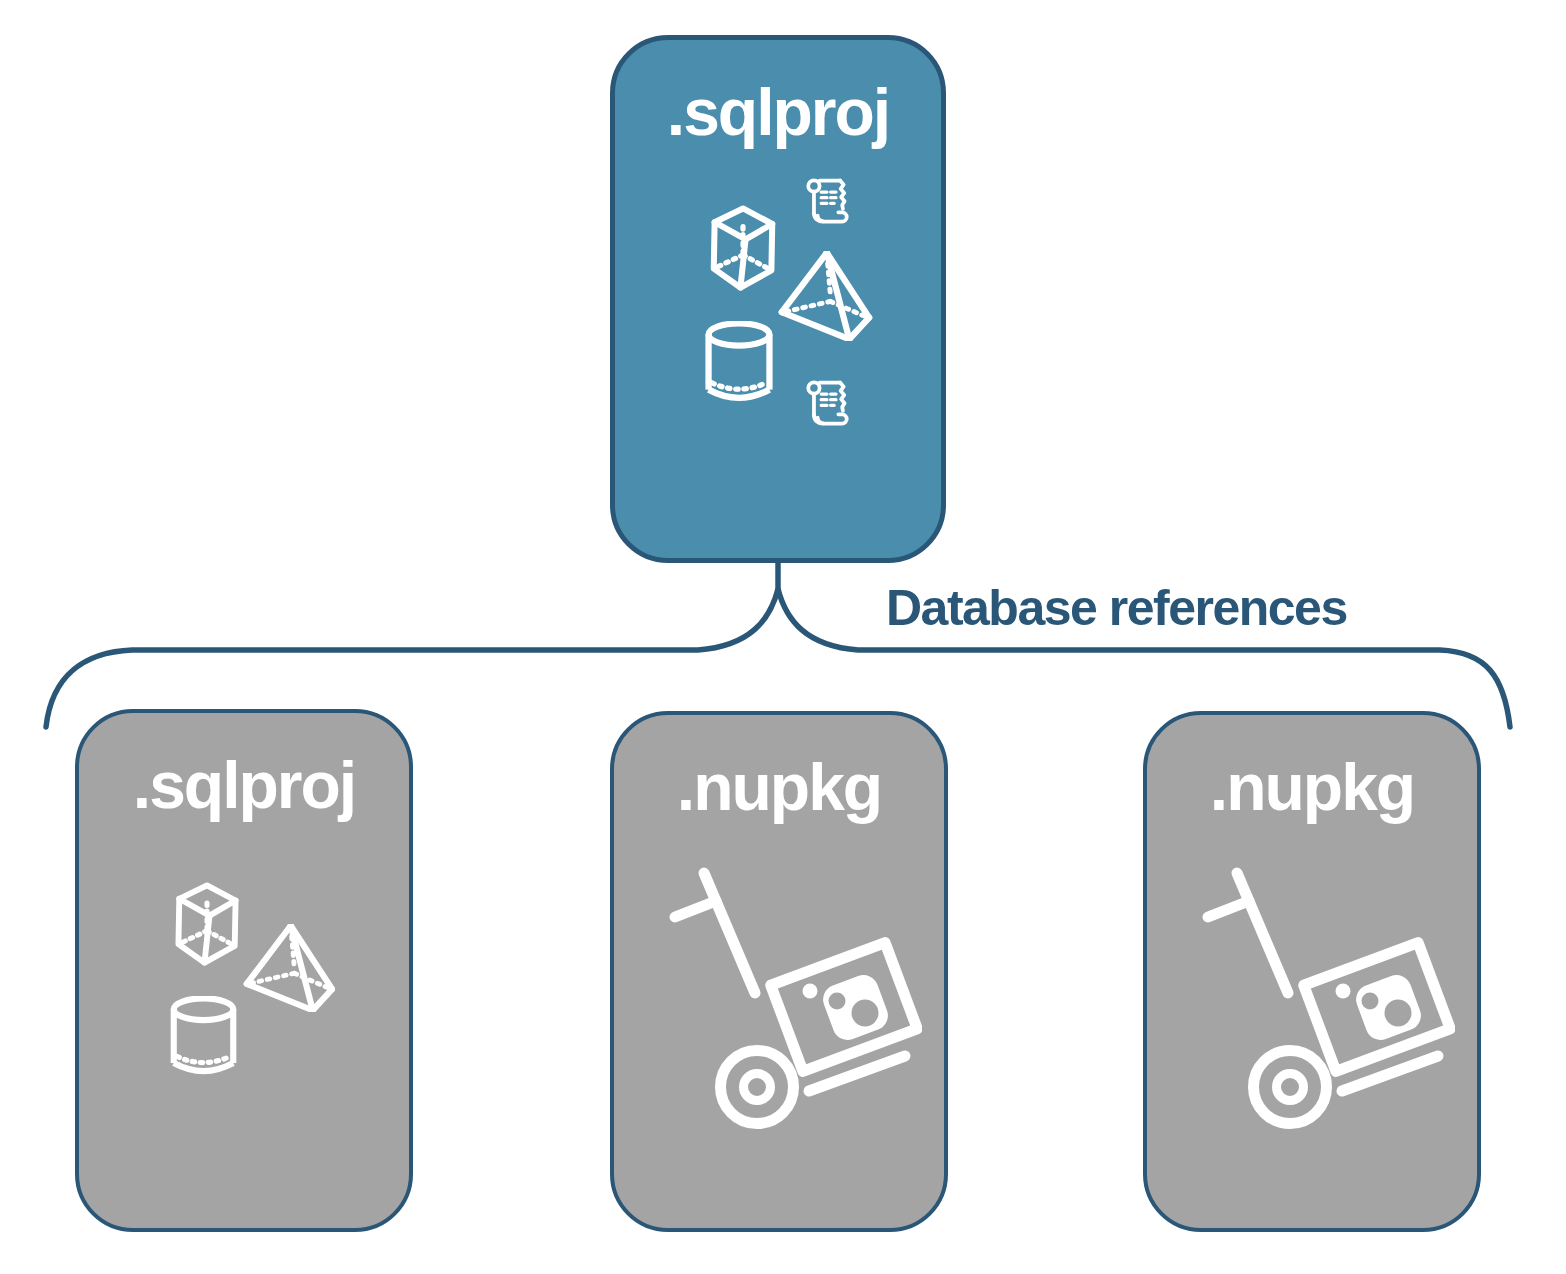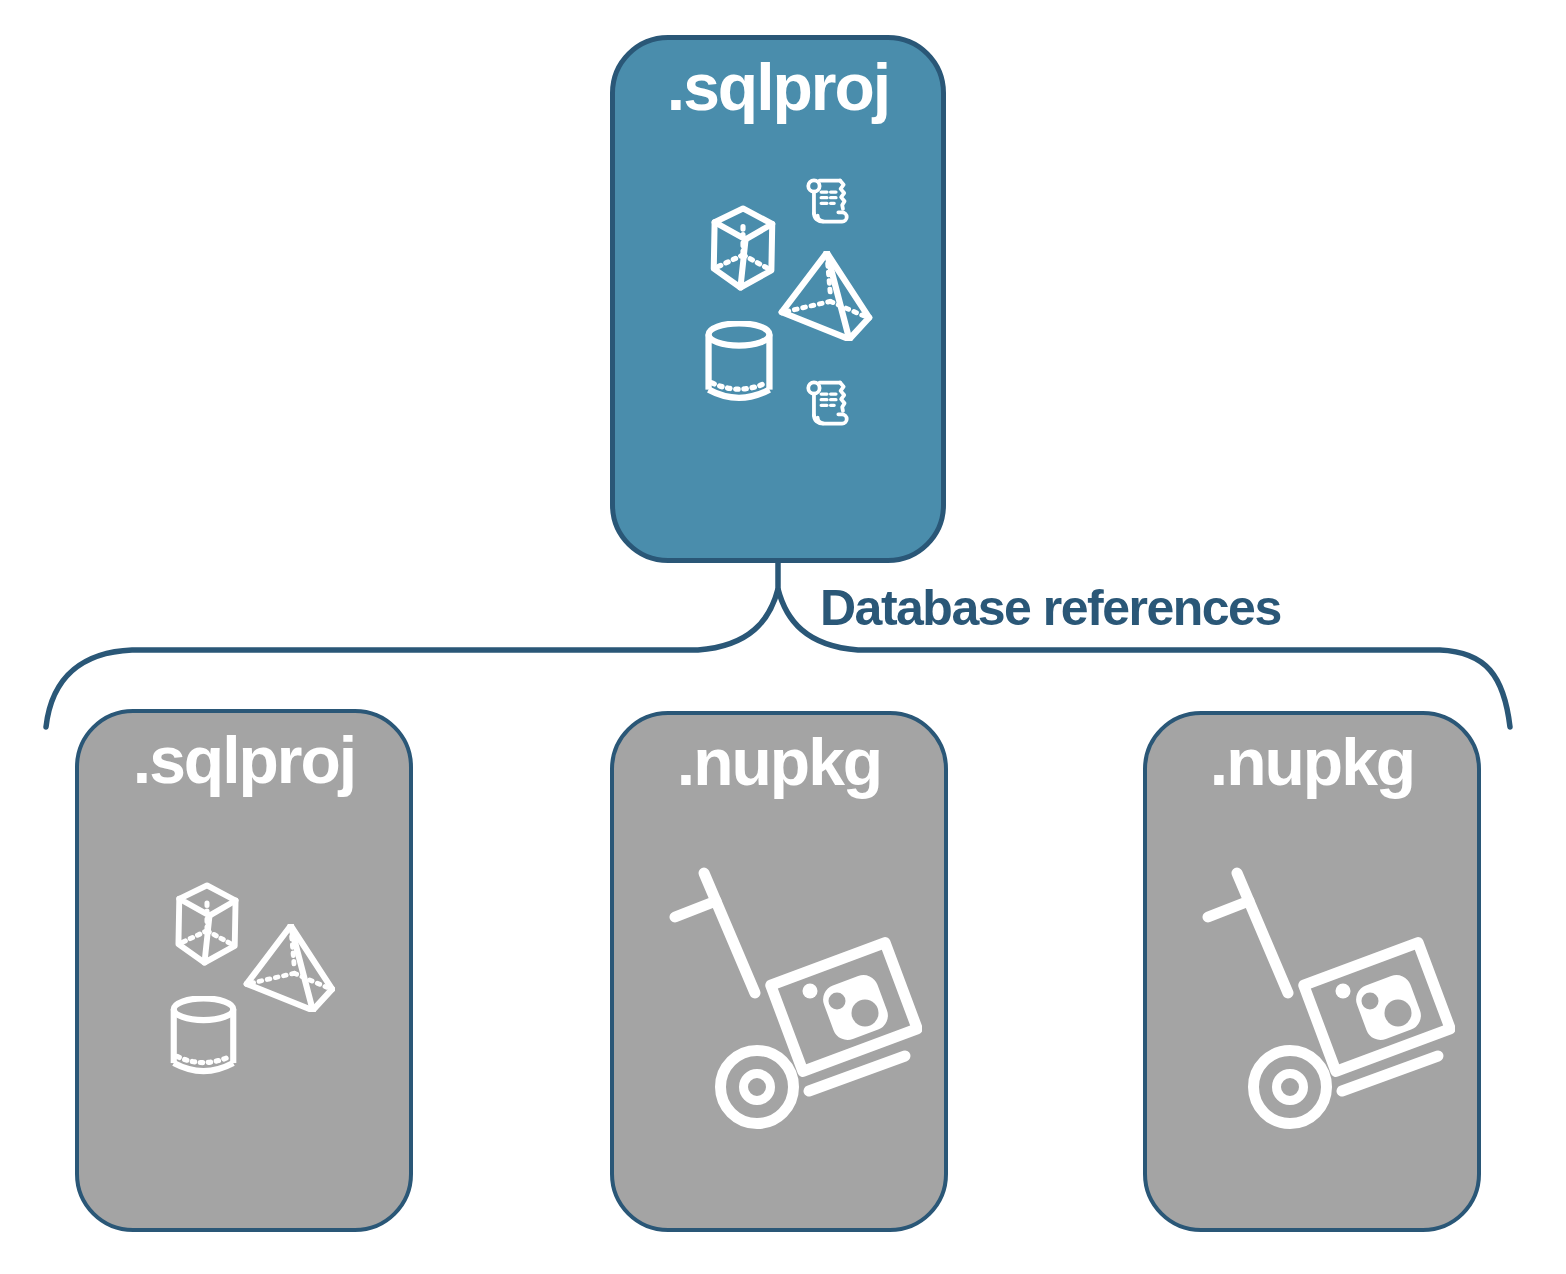--- a/index.html
+++ b/index.html
@@ -14,27 +14,27 @@
     left:610px;top:35px;width:336px;height:528px;
     background:var(--accent,#4a8dac);border:5px solid var(--navy,#2a5777);
   }
   .node-child{
     background:var(--gray,#a4a4a4);border:4.5px solid var(--navy,#2a5777);
   }
   .node-child.c0{left:75px;top:709px;width:338px;height:523px;}
   .node-child.c1{left:610px;top:711px;width:338px;height:521px;}
   .node-child.c2{left:1143px;top:711px;width:338px;height:521px;}
   .node-title{
-    margin-top:14px;text-align:center;color:#ffffff;
+    margin-top:39px;text-align:center;color:#ffffff;
     font-size:66px;font-weight:700;letter-spacing:-2px;line-height:66px;
   }
   .icon{position:absolute;}
   .brace-layer{position:absolute;left:0;top:0;width:1566px;height:1274px;pointer-events:none;}
   .connector-label{
-    position:absolute;left:820px;top:582px;
+    position:absolute;left:886px;top:582px;
     color:var(--navy,#2a5777);font-size:50px;font-weight:700;letter-spacing:-1.5px;line-height:1.05;
     white-space:nowrap;
   }
 </style>
 </head>
 <body>
 
 <div class="canvas">
 
   <svg width="0" height="0" style="position:absolute" aria-hidden="true">

